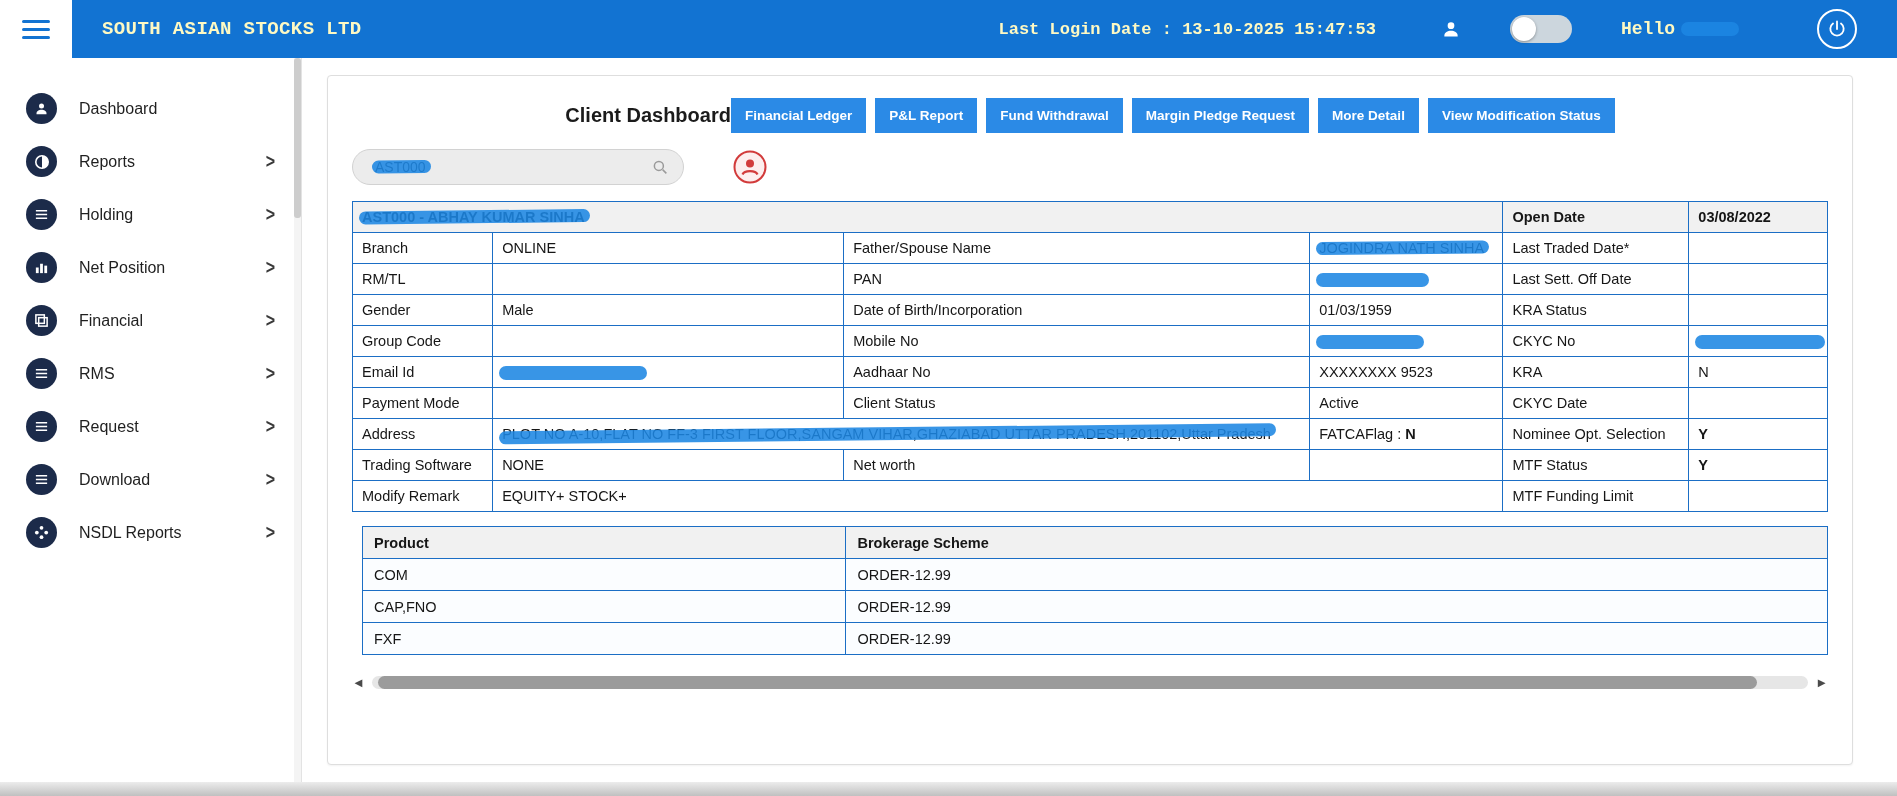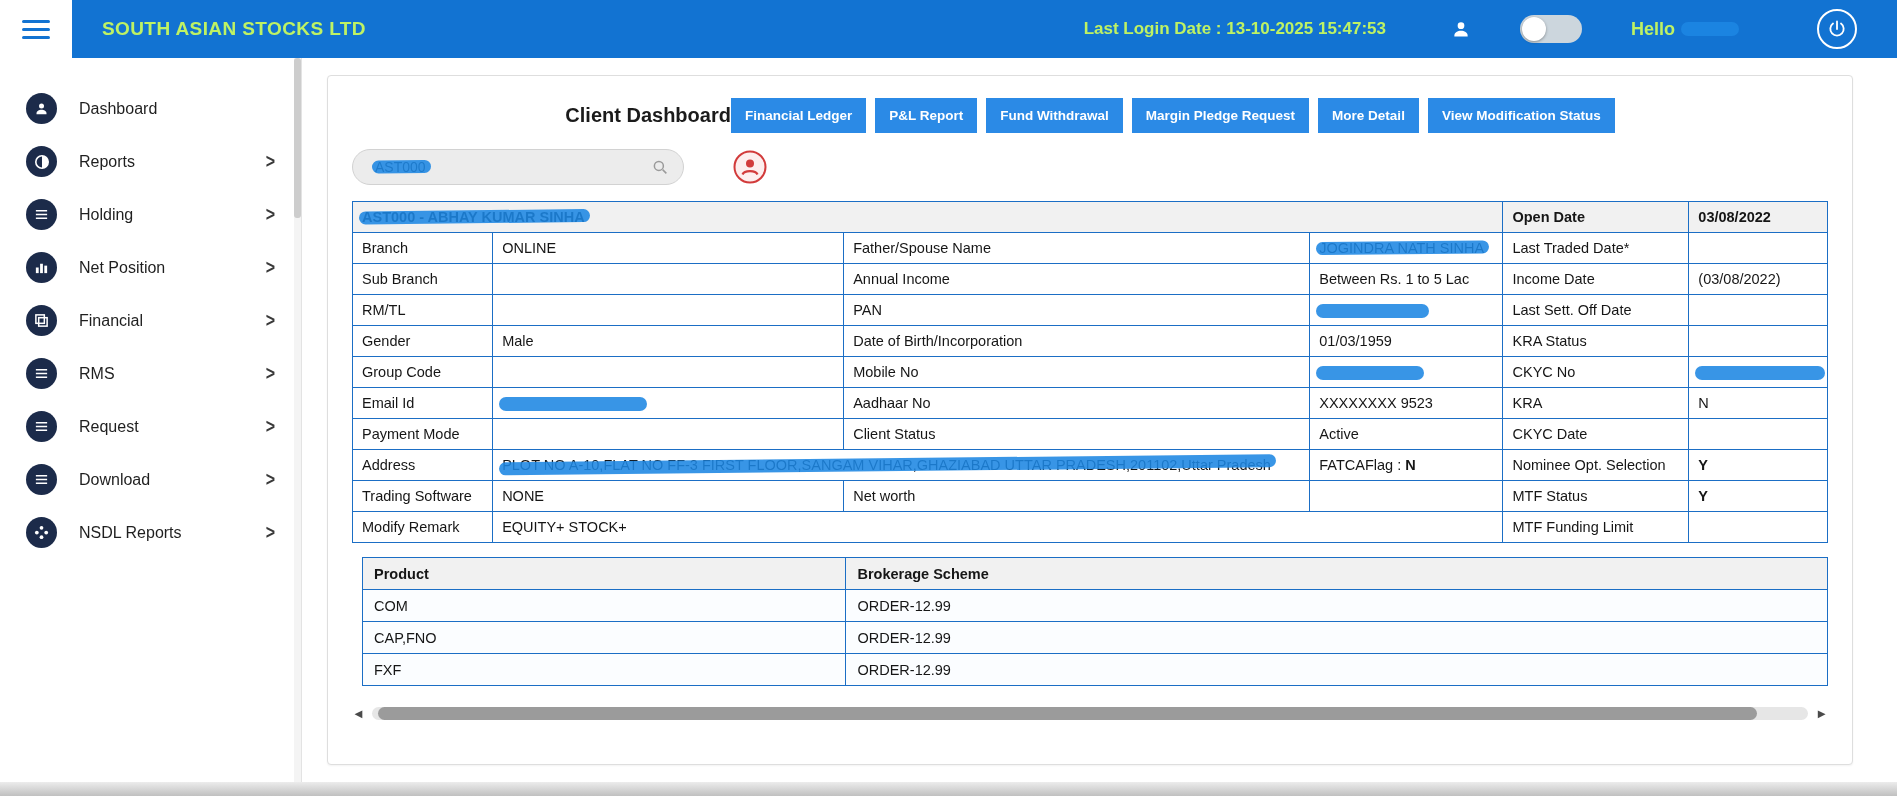--- a/index.html
+++ b/index.html
@@ -1,20 +1,20 @@
 <!DOCTYPE html>
 <html><head>
 <meta charset="utf-8">
 <style>
   * { box-sizing: border-box; margin: 0; padding: 0; }
   html,body { width: 1897px; height: 796px; }
   body { font-family: "Liberation Sans", sans-serif; background: #ffffff; overflow: hidden; }
 
   
-  .header { height: 58px; background: #1273d2; display: flex; align-items: center; color: #bef264; }
+  .header { height: 58px; background: #1273d2; display: flex; align-items: center; color: #fef9c3; font-family: Liberation Mono, monospace; }
   .menu-box { width: 72px; height: 58px; background: #fff; display: flex; align-items: center; justify-content: center; cursor: pointer; }
   .hamburger { width: 28px; }
   .hamburger i { display: block; height: 3px; background: #1273d2; margin: 5px 0; border-radius: 2px; }
   .brand { font-size: 19px; font-weight: bold; letter-spacing: .4px; margin-left: 30px; }
   .header-right { margin-left: auto; display: flex; align-items: center; padding-right: 40px; gap: 21px; }
   .last-login { font-size: 17px; font-weight: bold; margin-right: 44px; white-space: nowrap; }
   .user-ic { margin-right: 28px; display: flex; cursor: pointer; }
   .toggle { width: 62px; height: 28px; border-radius: 14px; background: #ccd6dd; position: relative; margin-right: 28px; cursor: pointer; }
   .toggle .knob { position: absolute; left: 2px; top: 2px; width: 24px; height: 24px; background: #fff; border-radius: 50%; box-shadow: 0 1px 3px rgba(0,0,0,.35); }
   .hello { font-size: 18px; font-weight: bold; display: flex; align-items: center; gap: 9px; margin-right: 62px; }
@@ -268,28 +268,20 @@
             <td>Branch</td>
             <td>ONLINE</td>
             <td>Father/Spouse Name</td>
             <td>
               <span class="redacted"><span>JOGINDRA NATH SINHA</span></span>
             </td>
             <td>Last Traded Date*</td>
             <td></td>
           </tr>
           <tr>
-            <td>Sub Branch</td>
-            <td></td>
-            <td>Annual Income</td>
-            <td>Between Rs. 1 to 5 Lac</td>
-            <td>Income Date</td>
-            <td>(03/08/2022)</td>
-          </tr>
-          <tr>
             <td>RM/TL</td>
             <td></td>
             <td>PAN</td>
             <td><span class="redacted empty" style="width:105px"></span></td>
             <td>Last Sett. Off Date</td>
             <td></td>
           </tr>
           <tr>
             <td>Gender</td>
             <td>Male</td>

